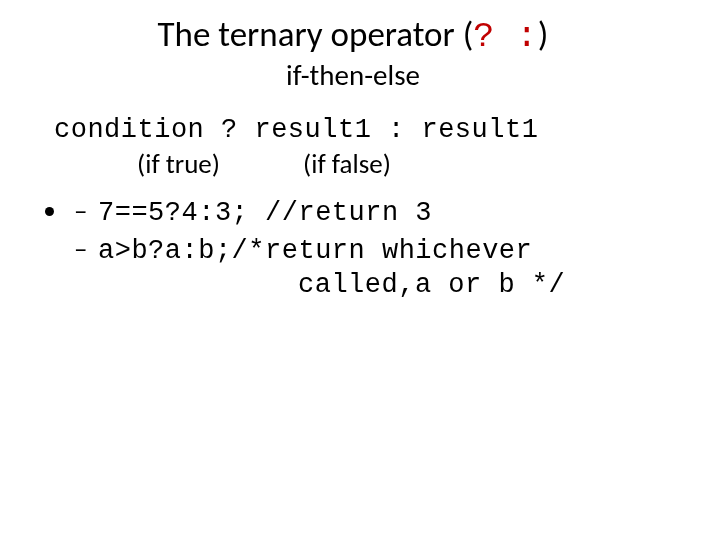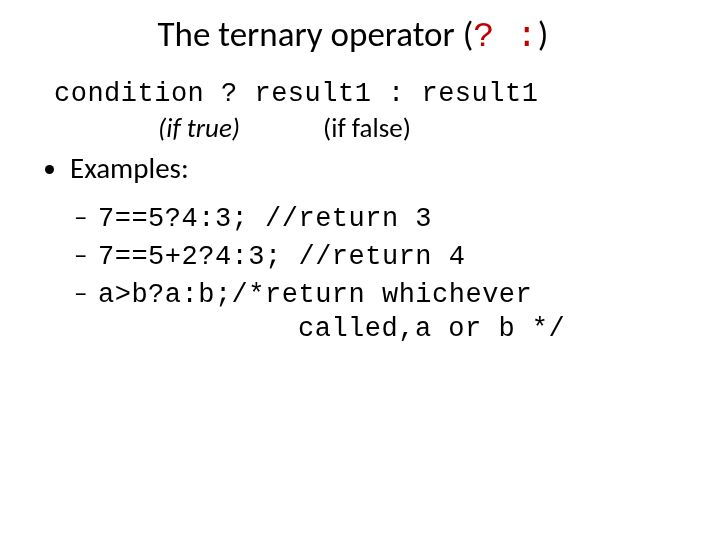--- a/index.html
+++ b/index.html
@@ -53,21 +53,21 @@
     margin-top: 8px;
     margin-bottom: 2px;
     white-space: pre;
     letter-spacing: 0.5px;
   }
   .annot-row {
     font-size: 27px;
     margin-left: 24px;
     margin-bottom: 6px;
   }
-  .annot-row .if-true { display:inline-block; margin-left: 104px; font-style: italic; }
+  .annot-row .if-true { display:inline-block; margin-left: 83px; }
   .annot-row .if-false { display:inline-block; margin-left: 77px; }
 
   ul.sub {
     list-style: none;
     padding-left: 28px;
     margin: 12px 0 0 0;
   }
   ul.sub > li {
     font-size: 27px;
     line-height: 1.3;
@@ -88,34 +88,33 @@
 </style>
 </head>
 <body>
 
 <div class="slide">
 
   <div class="title-block">
     <div class="title-line">
       <span>The ternary operator (</span><span class="mono red">?</span><span class="mono">  </span><span class="mono red">:</span><span>)</span>
     </div>
+    <div class="subtitle-line">if-then-else</div>
   </div>
 
 
   <div class="code-use">condition ? result1 : result1</div>
   <div class="annot-row">
     <span class="if-true">(if true)</span>
     <span class="if-false">(if false)</span>
   </div>
 
   <ul class="top">
     <li>
-      <span>Examples:</span>
       <ul class="sub">
         <li><span class="mono">7==5?4:3; //return 3</span></li>
-        <li><span class="mono">7==5+2?4:3; //return 4</span></li>
         <li><span class="mono">a&gt;b?a:b;/*return whichever</span></li>
       </ul>
       <div class="ex-continue">called,a or b */</div>
     </li>
   </ul>
 
 </div>
 
 </body></html>

